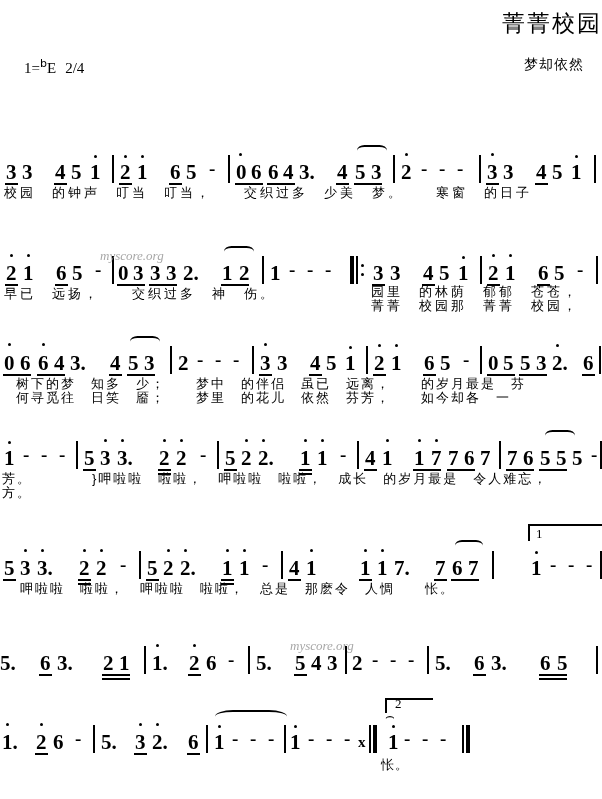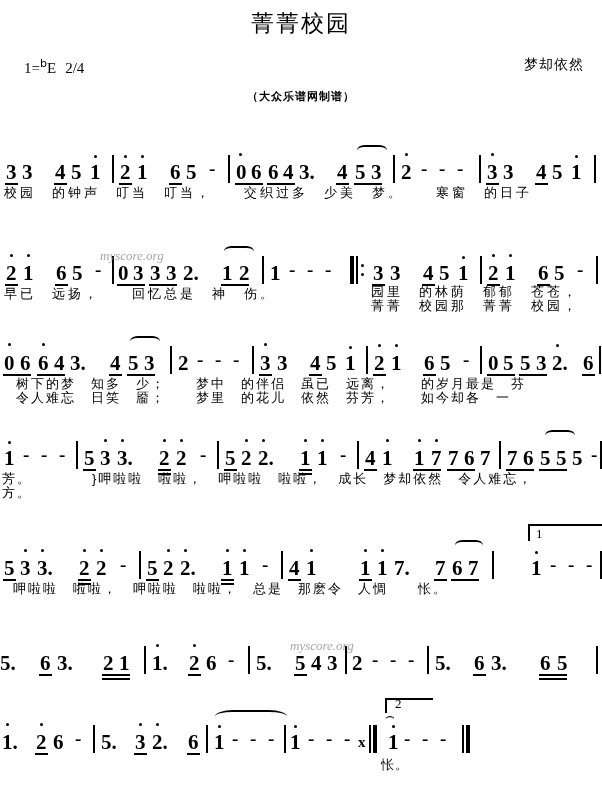--- a/index.html
+++ b/index.html
@@ -5,21 +5,21 @@
   html,body{margin:0;padding:0;background:#ffffff;}
   body{
     width:602px;height:799px;position:relative;overflow:hidden;
     font-family:"Liberation Serif","DejaVu Serif",serif;
     color:#000;
   }
   .sheet{position:absolute;inset:0;}
 
   
   .title{
-    position:absolute;left:0;right:0;top:8px;text-align:center;
+    position:absolute;left:0;right:0;top:8px;text-align:right;
     font-size:23px;letter-spacing:2px;
     font-family:"DejaVu Sans","Liberation Sans",sans-serif;
     font-weight:400;
   }
   .keysig{
     position:absolute;left:24px;top:57px;font-size:15px;white-space:nowrap;
     font-family:"Liberation Serif","DejaVu Serif",serif;
   }
   .keysig .flat{font-size:11px;vertical-align:6px;font-family:"DejaVu Sans",sans-serif;}
   .keysig .meter{margin-left:9px;}
@@ -96,21 +96,20 @@
 
 <div class="sheet">
 
   <div class="title">菁菁校园</div>
 
   <div class="keysig">
     <span>1=</span><span class="flat">b</span><span>E</span><span class="meter">2/4</span>
   </div>
 
   <div class="composer">梦却依然</div>
-  <div class="source">（大众乐谱网制谱）</div>
 
   <div class="system" style="top:142px;">
     <div class="notes">
 
       <span class="tok" style="left:6px;">3</span>
         <span class="beam" style="left:5px;bottom:-3px;width:13px;"></span>
       <span class="tok" style="left:22px;">3</span>
       <span class="tok" style="left:55px;">4</span>
         <span class="beam" style="left:54px;bottom:-3px;width:13px;"></span>
       <span class="tok" style="left:71px;">5</span>
@@ -221,21 +220,21 @@
         <span class="odot" style="left:492px;bottom:26px;"></span>
       <span class="tok" style="left:505px;">1</span>
         <span class="odot" style="left:509px;bottom:26px;"></span>
       <span class="tok" style="left:538px;">6</span>
         <span class="beam" style="left:537px;bottom:-3px;width:13px;"></span>
       <span class="tok" style="left:554px;">5</span>
       <span class="dash" style="left:577px;">-</span>
       <span class="bar" style="left:596px;"></span>
     </div>
     <div class="lyricrow">
-      <span class="lyr" style="left:4px;top:2px;letter-spacing:3px;">早已　远扬，　　回忆总是　神　伤。</span>
+      <span class="lyr" style="left:4px;top:2px;letter-spacing:3px;">早已　远扬，　　交织过多　神　伤。</span>
       <span class="lyr" style="left:371px;top:14px;letter-spacing:3px;">菁菁　校园那　菁菁　校园，</span>
       <span class="lyr" style="left:371px;top:0px;letter-spacing:3px;">园里　的林荫　郁郁　苍苍，</span>
     </div>
   </div>
 
   <div class="system" style="top:333px;">
     <div class="notes">
 
       <span class="tok" style="left:4px;">0</span>
         <span class="beam" style="left:3px;bottom:-3px;width:28px;"></span>
@@ -289,21 +288,21 @@
         <span class="beam" style="left:519px;bottom:-3px;width:28px;"></span>
       <span class="tok" style="left:536px;">3</span>
       <span class="tok" style="left:552px;">2.</span>
         <span class="odot" style="left:556px;bottom:26px;"></span>
       <span class="tok" style="left:583px;">6</span>
         <span class="beam" style="left:582px;bottom:-3px;width:13px;"></span>
       <span class="bar" style="left:599px;"></span>
     </div>
     <div class="lyricrow">
       <span class="lyr" style="left:16px;top:2px;letter-spacing:2px;">树下的梦　知多　少；　　梦中　的伴侣　虽已　远离，　　的岁月最是　芬</span>
-      <span class="lyr" style="left:16px;top:16px;letter-spacing:2px;">令人难忘　日笑　靥；　　梦里　的花儿　依然　芬芳，　　如今却各　一</span>
+      <span class="lyr" style="left:16px;top:16px;letter-spacing:2px;">何寻觅往　日笑　靥；　　梦里　的花儿　依然　芬芳，　　如今却各　一</span>
     </div>
   </div>
 
   <div class="system" style="top:428px;">
     <div class="notes">
 
       <span class="tok" style="left:4px;">1</span>
         <span class="odot" style="left:8px;bottom:24px;"></span>
       <span class="dash" style="left:23px;">-</span>
       <span class="dash" style="left:41px;">-</span>
@@ -360,21 +359,21 @@
       <span class="tok" style="left:523px;">6</span>
       <span class="tok" style="left:540px;">5</span>
         <span class="beam" style="left:539px;bottom:-3px;width:28px;"></span>
       <span class="tok" style="left:556px;">5</span>
       <span class="tok" style="left:572px;">5</span>
       <span class="slur" style="left:545px;bottom:27px;width:30px;"></span>
       <span class="dash" style="left:591px;">-</span>
       <span class="bar" style="left:600px;"></span>
     </div>
     <div class="lyricrow">
-      <span class="lyr" style="left:2px;top:2px;letter-spacing:2px;">芳。　　　　}呷啦啦　啦啦，　呷啦啦　啦啦，　成长　梦却依然　令人难忘，</span>
+      <span class="lyr" style="left:2px;top:2px;letter-spacing:2px;">芳。　　　　}呷啦啦　啦啦，　呷啦啦　啦啦，　成长　的岁月最是　令人难忘，</span>
       <span class="lyr" style="left:2px;top:16px;letter-spacing:2px;">方。</span>
     </div>
   </div>
 
   <div class="system" style="top:538px;">
     <div class="notes">
 
       <span class="tok" style="left:4px;">5</span>
         <span class="beam" style="left:3px;bottom:-3px;width:13px;"></span>
       <span class="tok" style="left:20px;">3</span>
@@ -430,21 +429,21 @@
       </span>
 
       <span class="tok" style="left:531px;">1</span>
         <span class="odot" style="left:535px;bottom:24px;"></span>
       <span class="dash" style="left:550px;">-</span>
       <span class="dash" style="left:568px;">-</span>
       <span class="dash" style="left:586px;">-</span>
       <span class="bar" style="left:600px;"></span>
     </div>
     <div class="lyricrow">
-      <span class="lyr" style="left:13px;top:2px;letter-spacing:2px;">呷啦啦　啦啦，　呷啦啦　啦啦，　总是　那麽令　人惆　　怅。</span>
+      <span class="lyr" style="left:20px;top:2px;letter-spacing:2px;">呷啦啦　啦啦，　呷啦啦　啦啦，　总是　那麽令　人惆　　怅。</span>
     </div>
   </div>
 
   <div class="system" style="top:633px;">
     <div class="notes">
 
       <span class="tok" style="left:0px;">5.</span>
       <span class="tok" style="left:40px;">6</span>
         <span class="beam" style="left:39px;bottom:-3px;width:13px;"></span>
       <span class="tok" style="left:57px;">3.</span>

